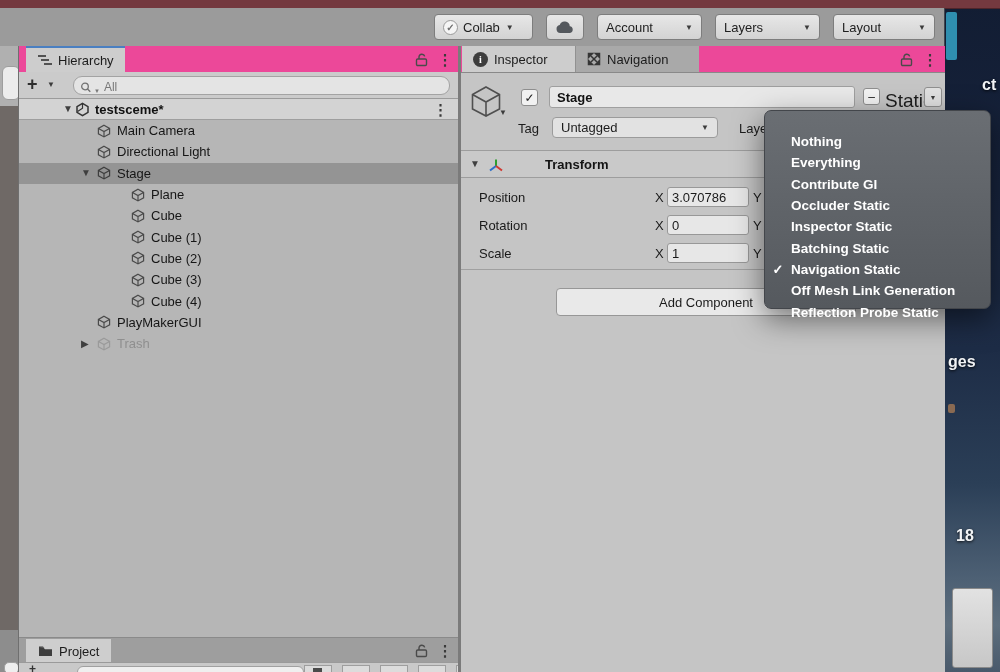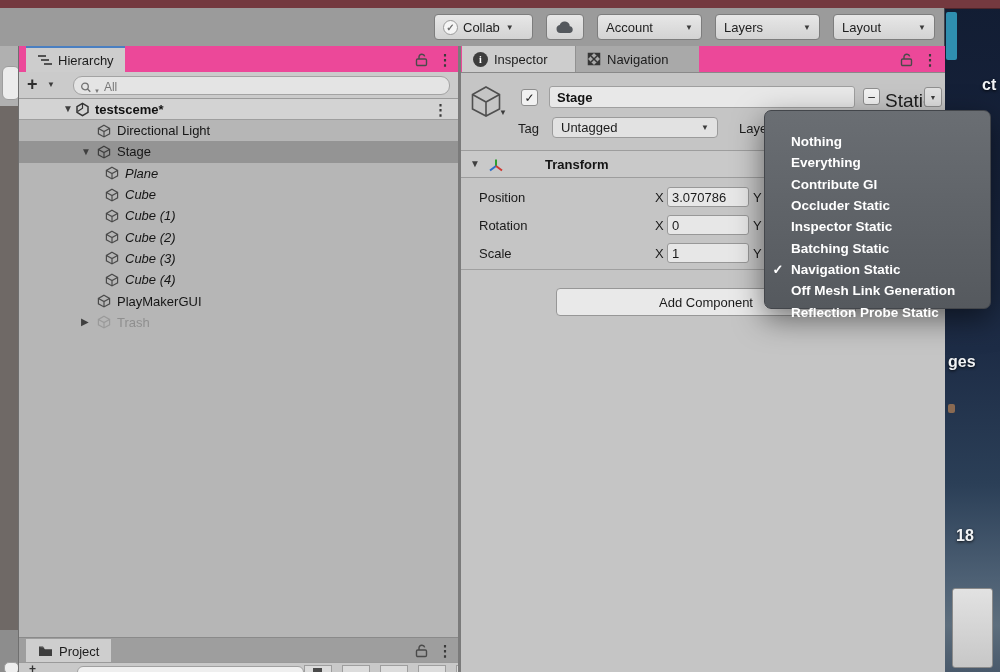--- a/index.html
+++ b/index.html
@@ -77,21 +77,21 @@
   .scenerow .slabel{position:absolute;left:76px;}
   .scenerow .kebab{position:absolute;right:10px;top:3px;}
   .tree{position:absolute;left:0;right:0;top:74px;}
   .hrow{position:relative;height:21.3px;display:flex;align-items:center;font-size:13px;
     color:#161616;}
   .hrow.sel{background:#949494;}
   .hrow.muted{color:#8f8f8f;}
   .hrow .disc{position:absolute;left:62px;font-size:10px;color:#3f3f3f;}
   .hrow .ic{display:inline-flex;margin-right:6px;}
   .hrow.lvl1{padding-left:78px;}
-  .hrow.lvl2{padding-left:86px;font-style:italic;}
+  .hrow.lvl2{padding-left:112px;}
   .disc{font-size:10px;color:#3f3f3f;line-height:1;}
 
   .projectbar{position:absolute;left:0;right:0;top:591px;height:25px;background:#9e9e9e;
     border-top:1px solid #8a8a8a;}
   .projtab{position:absolute;left:7px;top:1px;height:24px;background:#cecece;display:flex;
     align-items:center;gap:6px;padding:0 12px;font-size:13px;color:#1c1c1c;}
   .bottomrow{position:absolute;left:0;right:0;top:616px;height:10px;background:#c9c9c9;
     border-top:1px solid #9a9a9a;}
   .br-pill{position:absolute;left:58px;top:3px;width:225px;height:12px;background:#efefef;
     border:1px solid #a0a0a0;border-radius:6px;}
@@ -261,20 +261,28 @@
         <span class="kebab">⋮</span>
       </div>
 
       <div class="tree">
         <div class="hrow lvl1">
           <span class="ic">
               <svg width="14" height="14" viewBox="0 0 14 14">
                 <path d="M7 1.3 L12.6 4.4 V9.8 L7 12.9 L1.4 9.8 V4.4 Z M1.4 4.4 L7 7.5 L12.6 4.4 M7 7.5 V12.9" fill="none" stroke="#4a4a4a" stroke-width="1.2"></path>
               </svg>
             </span>
+          <span>Main Camera</span>
+        </div>
+        <div class="hrow lvl1">
+          <span class="ic">
+              <svg width="14" height="14" viewBox="0 0 14 14">
+                <path d="M7 1.3 L12.6 4.4 V9.8 L7 12.9 L1.4 9.8 V4.4 Z M1.4 4.4 L7 7.5 L12.6 4.4 M7 7.5 V12.9" fill="none" stroke="#4a4a4a" stroke-width="1.2"></path>
+              </svg>
+            </span>
           <span>Directional Light</span>
         </div>
         <div class="hrow lvl1 sel">
           <span class="disc">▼</span>
           <span class="ic">
               <svg width="14" height="14" viewBox="0 0 14 14">
                 <path d="M7 1.3 L12.6 4.4 V9.8 L7 12.9 L1.4 9.8 V4.4 Z M1.4 4.4 L7 7.5 L12.6 4.4 M7 7.5 V12.9" fill="none" stroke="#3e3e3e" stroke-width="1.2"></path>
               </svg>
             </span>
           <span>Stage</span>

